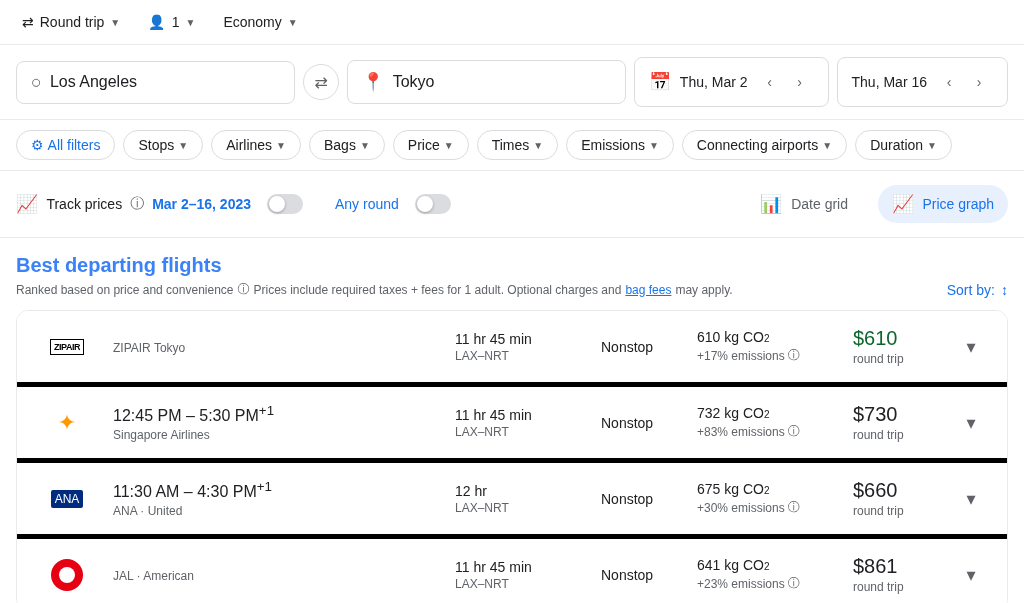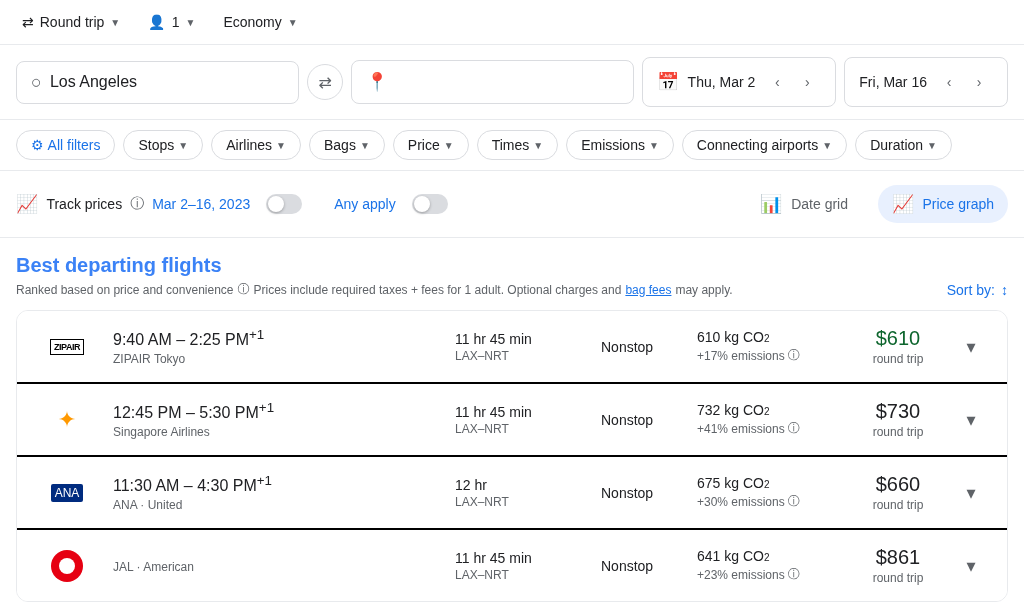--- a/index.html
+++ b/index.html
@@ -24,40 +24,40 @@
     .filter-row { display: flex; align-items: center; gap: 8px; padding: 10px 16px; border-bottom: 1px solid #e8eaed; flex-wrap: wrap; }
     .filter-btn { display: flex; align-items: center; gap: 4px; border: 1px solid #dadce0; border-radius: 20px; padding: 6px 14px; font-size: 14px; cursor: pointer; background: none; color: #202124; }
     .filter-btn.all-filters { color: #1a73e8; border-color: #dadce0; }
 
     
     .track-row { display: flex; align-items: center; padding: 14px 16px; border-bottom: 1px solid #e8eaed; gap: 0; }
     .track-left { display: flex; align-items: center; gap: 8px; flex: 1; }
     .track-icon { color: #1a73e8; font-size: 18px; }
     .track-label { font-size: 14px; font-weight: 500; color: #202124; }
     .track-info { color: #5f6368; font-size: 14px; cursor: pointer; }
-    .track-date { color: #1a73e8; font-size: 14px; font-weight: 400; }
+    .track-date { color: #1a73e8; font-size: 14px; font-weight: 700; }
     .toggle { width: 36px; height: 20px; background: #dadce0; border-radius: 10px; position: relative; cursor: pointer; margin-left: 8px; }
     .toggle-thumb { width: 16px; height: 16px; background: #fff; border-radius: 50%; position: absolute; top: 2px; left: 2px; transition: left 0.2s; box-shadow: 0 1px 3px rgba(0,0,0,0.3); }
     .any-dates { display: flex; align-items: center; gap: 8px; margin-left: 24px; color: #1a73e8; font-size: 14px; font-weight: 500; }
     .track-right { display: flex; align-items: center; gap: 16px; margin-left: auto; }
     .view-btn { display: flex; align-items: center; gap: 8px; padding: 8px 14px; border-radius: 20px; border: none; background: none; cursor: pointer; font-size: 14px; color: #5f6368; }
     .view-btn.active { background: #e8f0fe; color: #1a73e8; font-weight: 500; }
     .view-icon { font-size: 18px; }
 
     
     .results-section { padding: 16px 16px 8px; }
     .results-title { font-size: 20px; font-weight: 600; color: #3b82f6; margin-bottom: 4px; }
     .results-subtitle-row { display: flex; align-items: center; justify-content: space-between; margin-bottom: 12px; }
     .results-subtitle { font-size: 12px; color: #5f6368; display: flex; align-items: center; gap: 4px; }
     .results-subtitle a { color: #1a73e8; text-decoration: underline; cursor: pointer; }
     .sort-btn { display: flex; align-items: flex-end; gap: 6px; color: #1a73e8; font-size: 14px; cursor: pointer; }
 
     
     .flight-list { border: 1px solid #e8eaed; border-radius: 12px; overflow: hidden; }
-    .flight-card { display: flex; align-items: center; padding: 16px 20px; border-bottom: 2px solid #000000; cursor: pointer; background: #fff; gap: 0; }
+    .flight-card { display: flex; align-items: center; padding: 16px 20px; border-bottom: 5px solid #000000; cursor: pointer; background: #fff; gap: 0; }
     .flight-card:last-child { border-bottom: none; }
     .airline-logo { width: 60px; display: flex; align-items: center; justify-content: center; flex-shrink: 0; margin-right: 16px; }
     .logo-box { width: 40px; height: 28px; display: flex; align-items: center; justify-content: center; }
 
     
     .zipair-logo { font-size: 9px; font-weight: 800; color: #000; letter-spacing: -0.5px; border: 1.5px solid #000; padding: 2px 3px; }
     
     .sq-logo { font-size: 22px; }
     
     .ana-logo { font-size: 12px; font-weight: 400; color: #002b7f; background: #002b7f; color: #fff; padding: 2px 4px; border-radius: 2px; }
@@ -72,21 +72,21 @@
     .flight-duration { width: 130px; flex-shrink: 0; margin: 0 16px; }
     .duration-text { font-size: 14px; color: #202124; }
     .route-text { font-size: 12px; color: #5f6368; margin-top: 2px; }
 
     .flight-stops { width: 80px; flex-shrink: 0; font-size: 14px; color: #202124; }
 
     .flight-emissions { width: 140px; flex-shrink: 0; margin: 0 16px; }
     .emissions-val { font-size: 14px; color: #202124; }
     .emissions-sub { font-size: 12px; color: #5f6368; margin-top: 2px; display: flex; align-items: center; gap: 3px; }
 
-    .flight-price { width: 90px; flex-shrink: 0; text-align: center; }
+    .flight-price { width: 90px; flex-shrink: 0; text-align: left; }
     .price-val { font-size: 20px; font-weight: 500; }
     .price-val.cheap { color: #0d652d; }
     .price-type { font-size: 12px; color: #5f6368; margin-top: 2px; }
 
     .expand-btn { width: 32px; height: 32px; display: flex; align-items: center; justify-content: center; margin-left: 12px; cursor: pointer; border-radius: 50%; border: none; background: none; color: #5f6368; font-size: 18px; flex-shrink: 0; }
 
     sub { font-size: 10px; vertical-align: baseline; }
   </style>
 </head>
 <body>
@@ -109,31 +109,32 @@
 </div>
 
 <div class="search-row">
   <div class="search-field">
     <span style="color:#5f6368;font-size:18px;">○</span>
     <input type="text" value="Los Angeles" style="">
   </div>
   <button class="swap-btn">⇄</button>
   <div class="search-field">
     <span style="color:#5f6368;font-size:18px;">📍</span>
+    <input type="text" value="Tokyo" style="">
   </div>
   <div class="date-field">
     <span class="calendar-icon">📅</span>
     <span>Thu, Mar 2</span>
     <div class="date-nav">
       <button class="nav-btn">‹</button>
       <button class="nav-btn">›</button>
     </div>
   </div>
   <div class="date-field">
-    <span>Fri, Mar 16</span>
+    <span>Thu, Mar 16</span>
     <div class="date-nav">
       <button class="nav-btn">‹</button>
       <button class="nav-btn">›</button>
     </div>
   </div>
 </div>
 
 <div class="filter-row">
   <button class="filter-btn all-filters">
     <span>⚙</span>
@@ -176,21 +177,21 @@
 <div class="track-row">
   <div class="track-left">
     <span class="track-icon">📈</span>
     <span class="track-label">Track prices</span>
     <span class="track-info">ⓘ</span>
     <span class="track-date">Mar 2–16, 2023</span>
     <div class="toggle">
       <div class="toggle-thumb"></div>
     </div>
     <div class="any-dates">
-      <span>Any apply</span>
+      <span>Any round</span>
       <div class="toggle">
         <div class="toggle-thumb"></div>
       </div>
     </div>
   </div>
   <div class="track-right">
     <button class="view-btn">
       <span class="view-icon">📊</span>
       <span>Date grid</span>
     </button>
@@ -221,23 +222,20 @@
 
     <div class="flight-card">
       <div class="airline-logo">
         <div>
           <div class="logo-box">
             <span class="zipair-logo">ZIPAIR</span>
           </div>
         </div>
       </div>
       <div class="flight-times">
-        <div class="flight-time">
-          <span>9:40 AM – 2:25 PM</span><sup>+1</sup>
-        </div>
         <div class="flight-airline-sub">ZIPAIR Tokyo</div>
       </div>
       <div class="flight-duration">
         <div class="duration-text">11 hr 45 min</div>
         <div class="route-text">LAX–NRT</div>
       </div>
       <div class="flight-stops">Nonstop</div>
       <div class="flight-emissions">
         <div class="emissions-val">610 kg CO<sub>2</sub></div>
         <div class="emissions-sub">
@@ -265,21 +263,21 @@
         <div class="flight-airline-sub">Singapore Airlines</div>
       </div>
       <div class="flight-duration">
         <div class="duration-text">11 hr 45 min</div>
         <div class="route-text">LAX–NRT</div>
       </div>
       <div class="flight-stops">Nonstop</div>
       <div class="flight-emissions">
         <div class="emissions-val">732 kg CO<sub>2</sub></div>
         <div class="emissions-sub">
-          <span>+41% emissions</span>
+          <span>+83% emissions</span>
           <span>ⓘ</span>
         </div>
       </div>
       <div class="flight-price">
         <div class="price-val">$730</div>
         <div class="price-type">round trip</div>
       </div>
       <button class="expand-btn">▾</button>
     </div>
 

